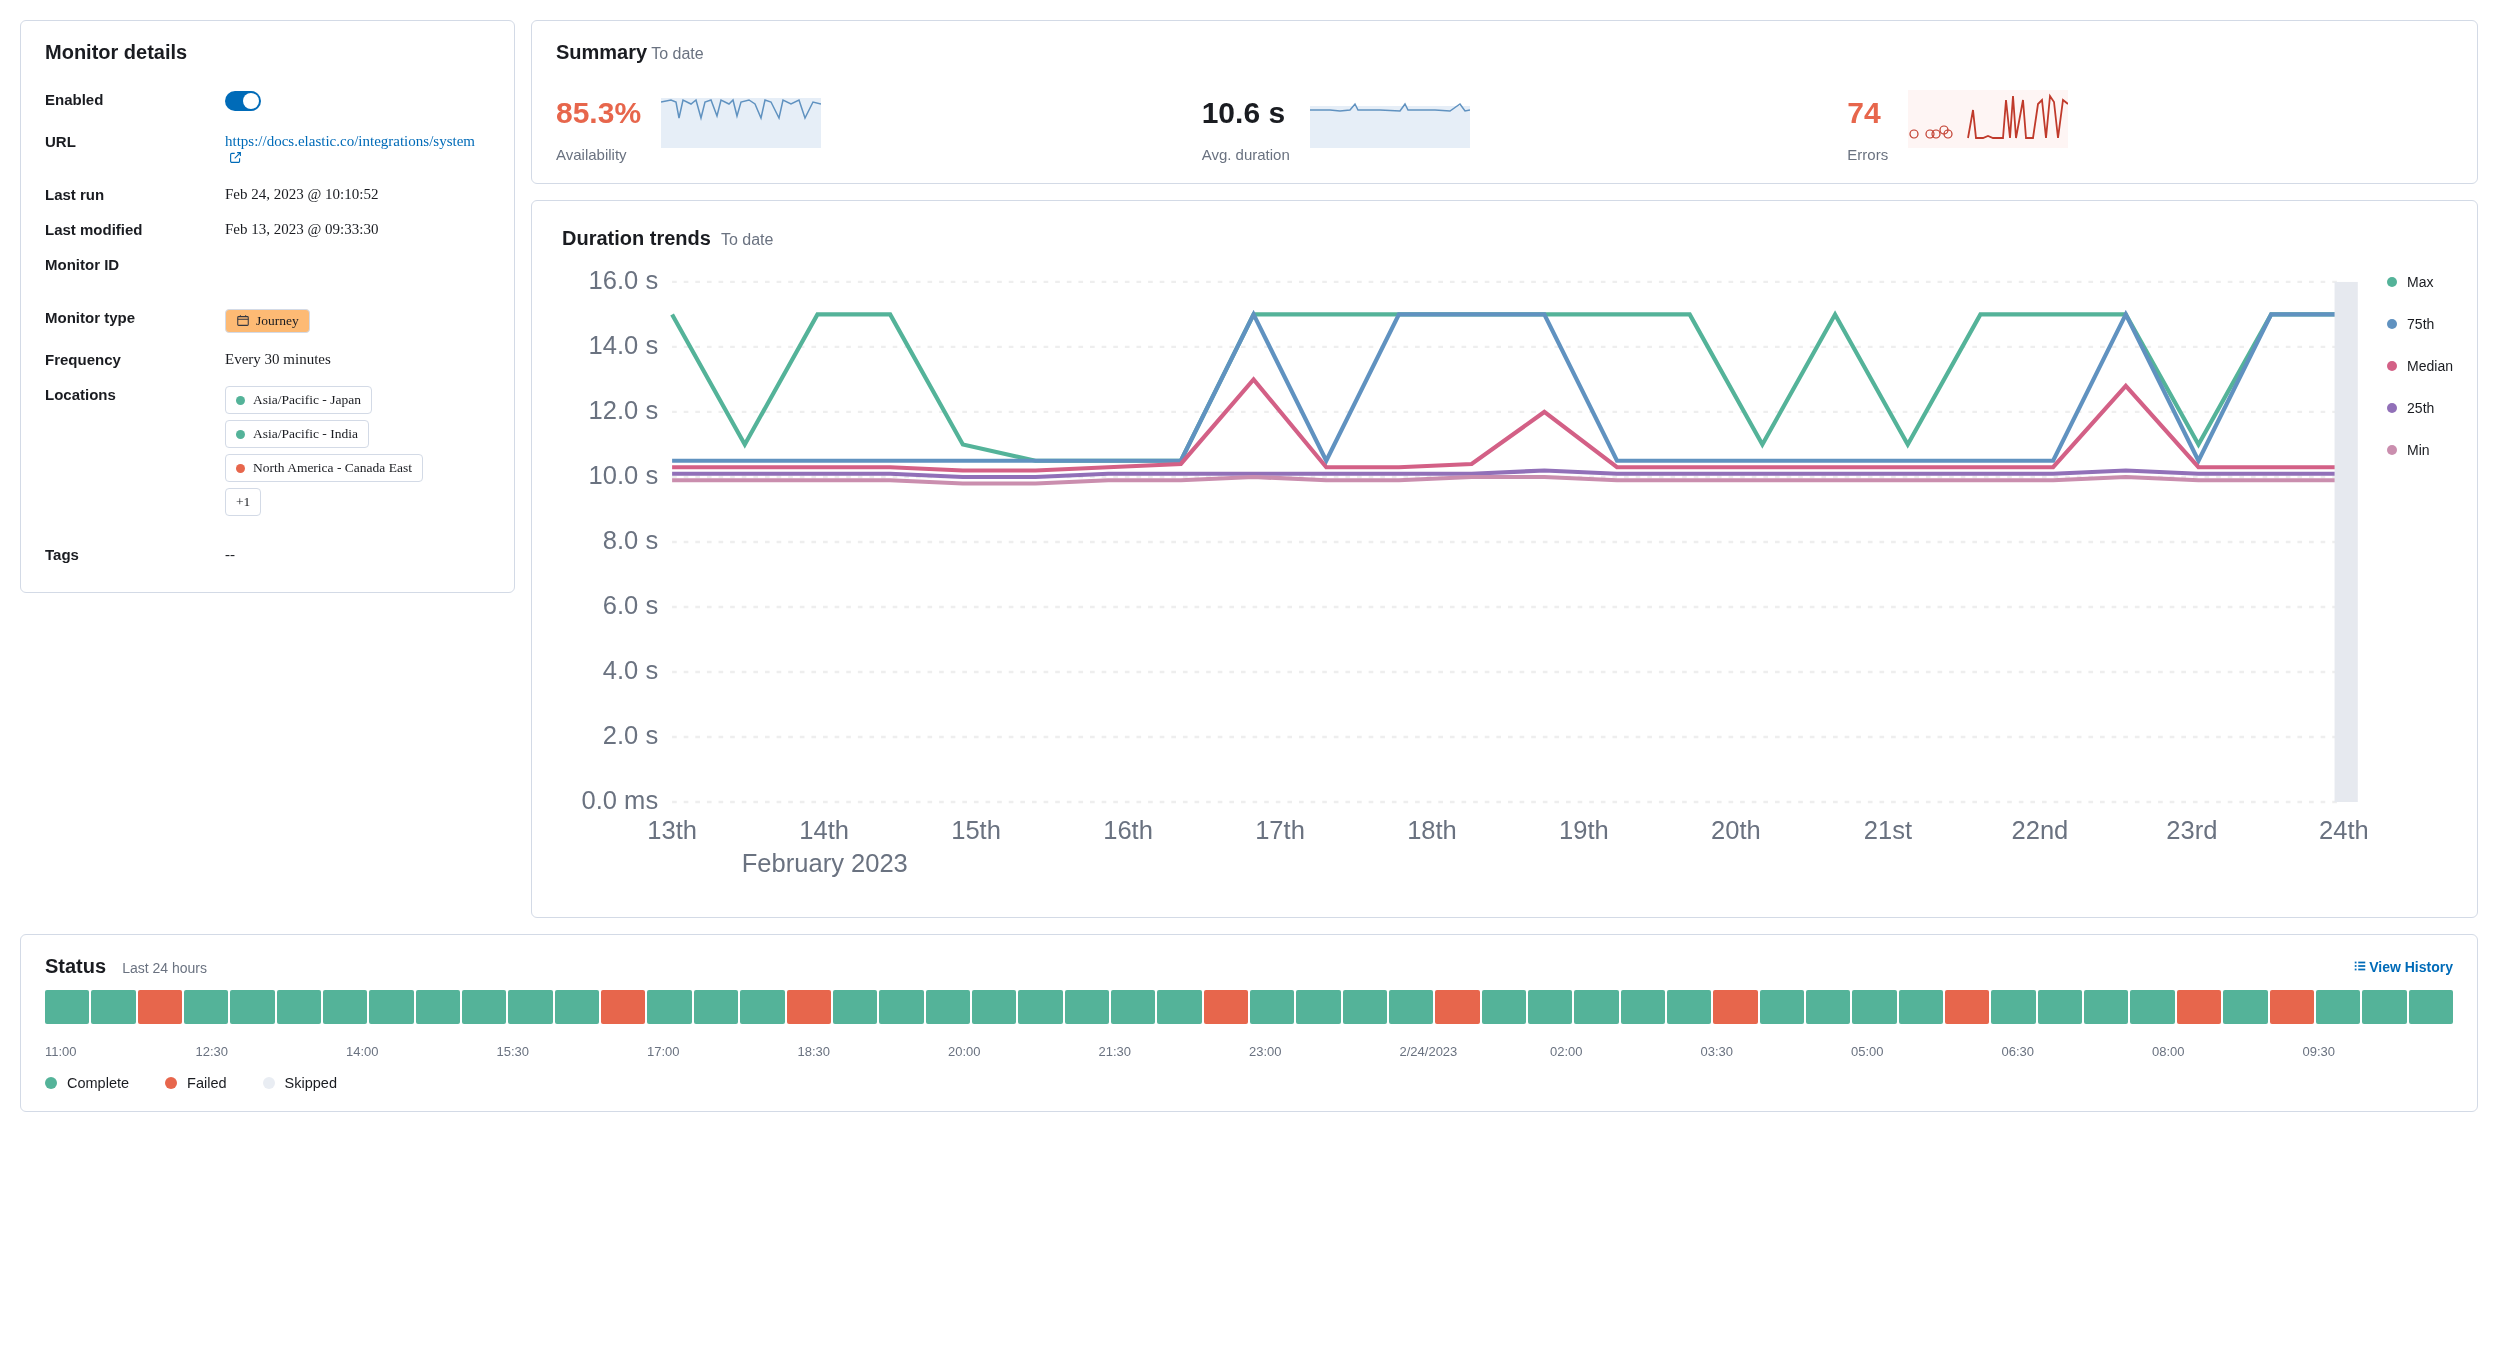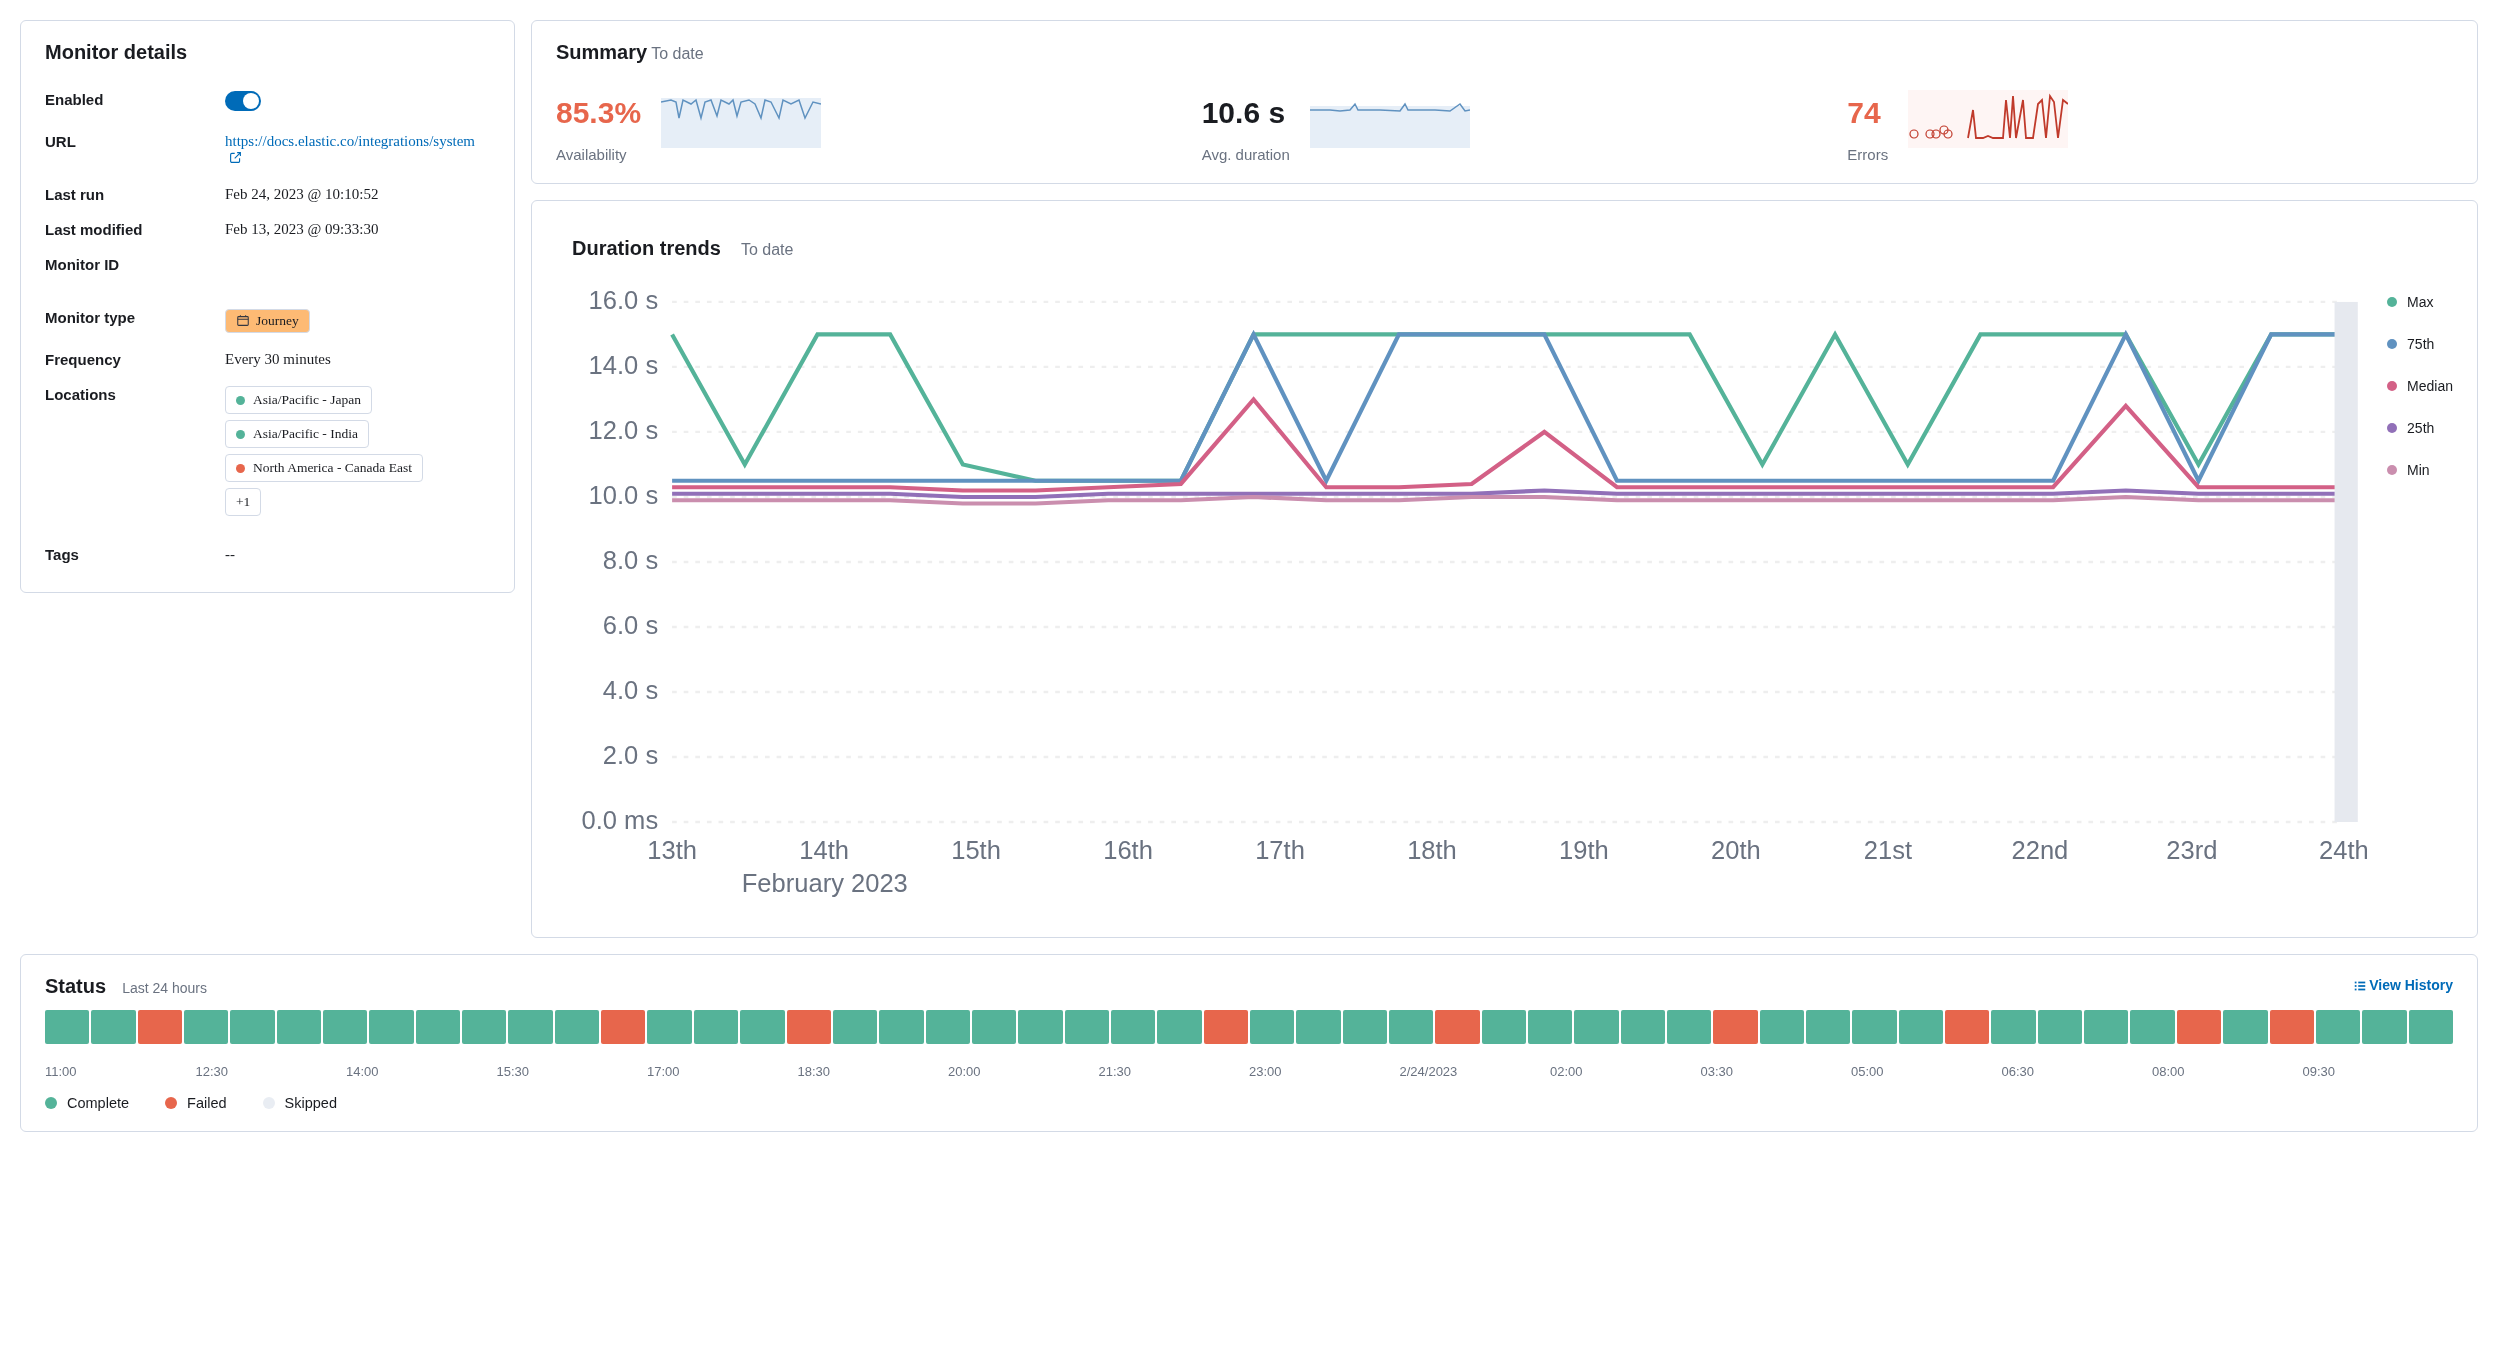--- a/index.html
+++ b/index.html
@@ -50,21 +50,21 @@
 .chart-row{display:flex;gap:20px;align-items:flex-start;}
 .chart-area{flex:1;min-width:0;}
 .legend{display:flex;flex-direction:column;gap:26px;padding-top:6px;font-size:14px;}
 .legend-item{display:flex;align-items:center;gap:10px;}
 .legend-swatch{width:10px;height:10px;border-radius:50%;}
 
 
 .status-panel{grid-column:1/-1;}
 .status-top{display:flex;align-items:baseline;justify-content:space-between;}
 .status-top-left{display:flex;align-items:baseline;gap:16px;}
-.view-link{color:var(--link);font-weight:700;text-decoration:none;display:flex;align-items:flex-end;gap:2px;}
+.view-link{color:var(--link);font-weight:700;text-decoration:none;display:flex;align-items:flex-start;gap:2px;}
 .status-bars{display:flex;gap:2px;margin-top:12px;}
 .status-bar{flex:1;height:34px;border-radius:2px;}
 .sb-c{background:var(--green);}
 .sb-f{background:var(--orange);}
 .status-times{display:flex;margin-top:20px;color:var(--muted);font-size:13px;}
 .status-times span{flex:1;}
 .status-legend{display:flex;gap:36px;margin-top:16px;font-size:14.5px;}
 .status-legend .li{display:flex;align-items:center;gap:10px;}
 .lg-dot{width:12px;height:12px;border-radius:50%;}
 .lg-skip{background:#e9edf3;}
@@ -203,21 +203,21 @@
                 <circle cx="40" cy="44" r="4"></circle>
             </g>
             <path d="M60,48 65,20 68,48 75,48 80,46 85,48 95,48 98,10 102,48 105,6 108,48 115,10 118,48 125,48 130,14 134,10 138,48 142,6 146,12 150,48 155,10 160,14" fill="none" stroke="#c03a2b" stroke-width="1.8"></path>
           </svg>
         </div>
       </div>
     </div>
 
     <div class="panel">
       <div class="panel-header">
-        <h2 style="margin:16px;font-size:20px">Duration trends</h2>
+        <h2 style="margin:6px;font-size:20px">Duration trends</h2>
         <span class="sub">To date</span>
       </div>
       <div class="chart-row">
         <div class="chart-area">
           <svg viewBox="0 0 780 270" width="100%" id="trends-svg">
 
           <line x1="50" x2="770" y1="230" y2="230" stroke="#eee" stroke-dasharray="2,3"></line>
               <text x="44" y="233" text-anchor="end" class="tick">0.0 ms</text>
               <line x1="50" x2="770" y1="202" y2="202" stroke="#eee" stroke-dasharray="2,3"></line>
               <text x="44" y="205" text-anchor="end" class="tick">2.0 s</text>

